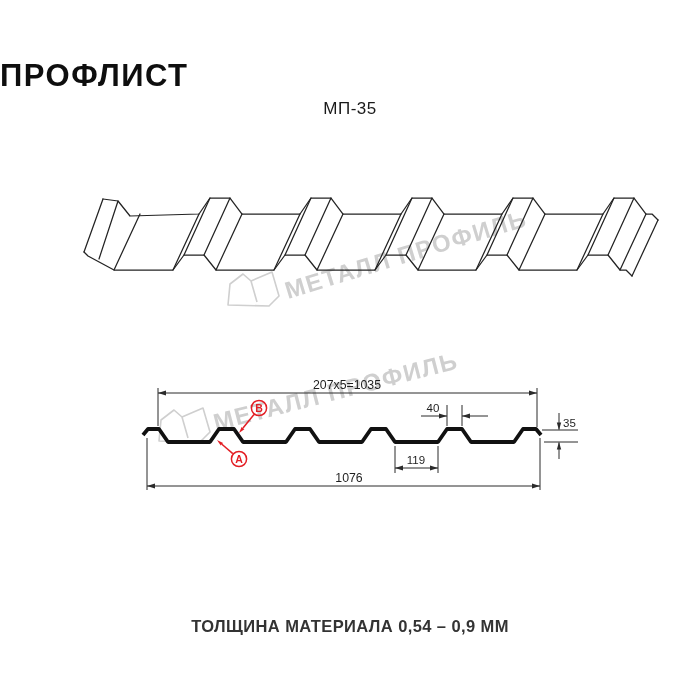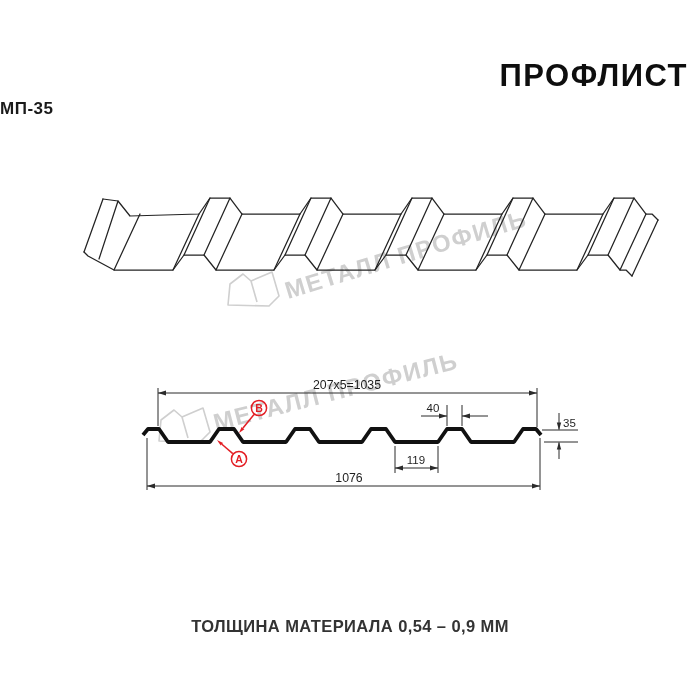--- a/index.html
+++ b/index.html
@@ -1,26 +1,26 @@
 <!DOCTYPE html>
 <html><head>
 <meta charset="utf-8">
 <style>
   html,body{margin:0;padding:0;}
   body{
     width:700px;height:700px;background:#ffffff;position:relative;overflow:hidden;
     font-family:"Liberation Sans", sans-serif;
   }
   .page-title{
-    position:absolute;top:58px;left:0;width:688px;text-align:right;
+    position:absolute;top:58px;left:0;width:688px;text-align:left;
     font-size:31px;font-weight:800;letter-spacing:1.5px;color:#0e0e0e;
   }
   .page-subtitle{
-    position:absolute;top:99px;left:0;width:700px;text-align:left;
-    font-size:17px;font-weight:700;letter-spacing:0.5px;color:#1a1a1a;
+    position:absolute;top:99px;left:0;width:700px;text-align:center;
+    font-size:17px;font-weight:400;letter-spacing:0.5px;color:#1a1a1a;
   }
   .footer-note{
     position:absolute;top:617px;left:0;width:700px;text-align:center;
     font-size:16.5px;font-weight:600;letter-spacing:0.4px;color:#333333;
   }
   svg.drawing{position:absolute;left:0;top:0;}
   .edge{stroke:#232323;stroke-width:1.25;fill:none;stroke-linejoin:round;stroke-linecap:round;}
   .profile{stroke:#111111;stroke-width:3.8;fill:none;stroke-linejoin:round;stroke-linecap:butt;}
   .dim{stroke:#2b2b2b;stroke-width:1;fill:none;}
   .dim-arrow{fill:#2b2b2b;stroke:none;}

